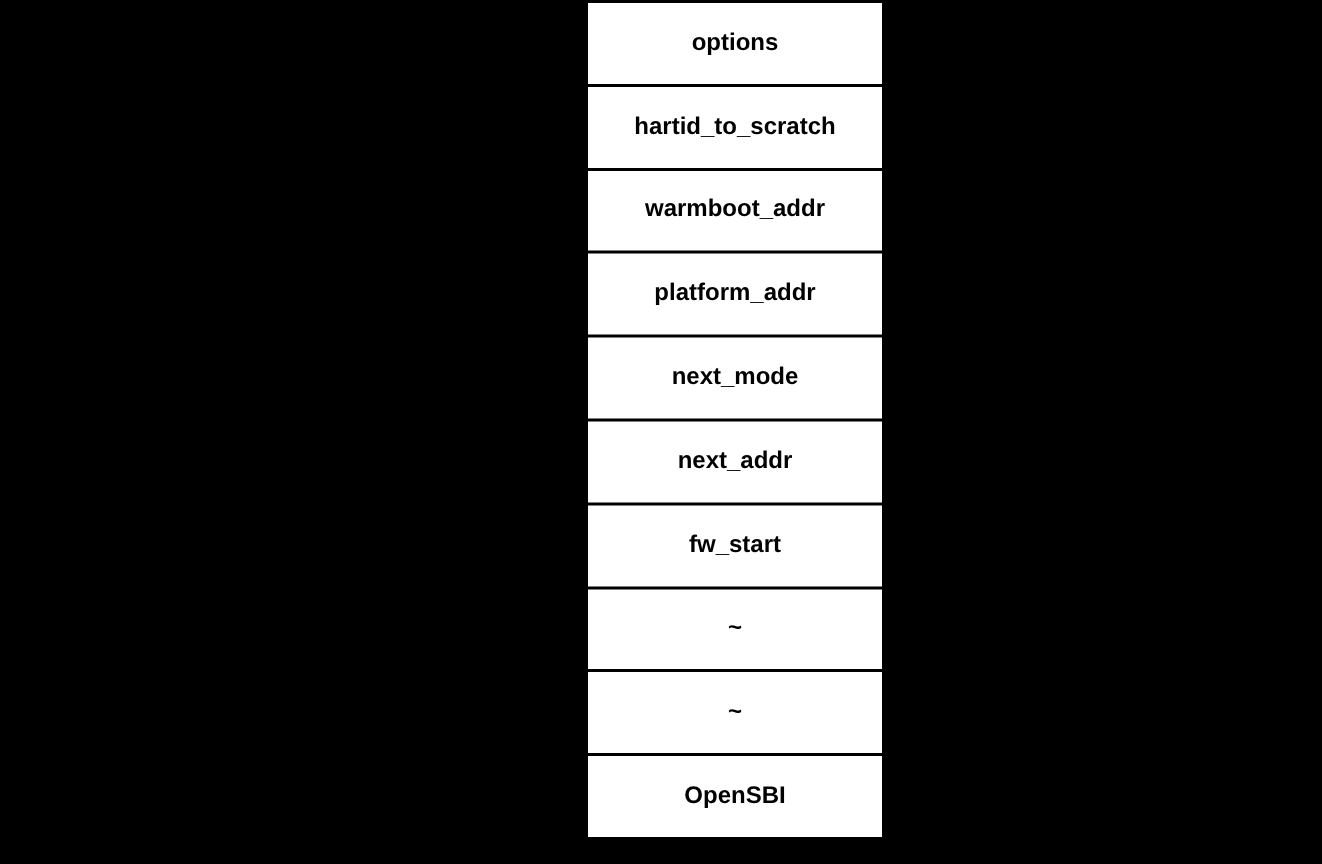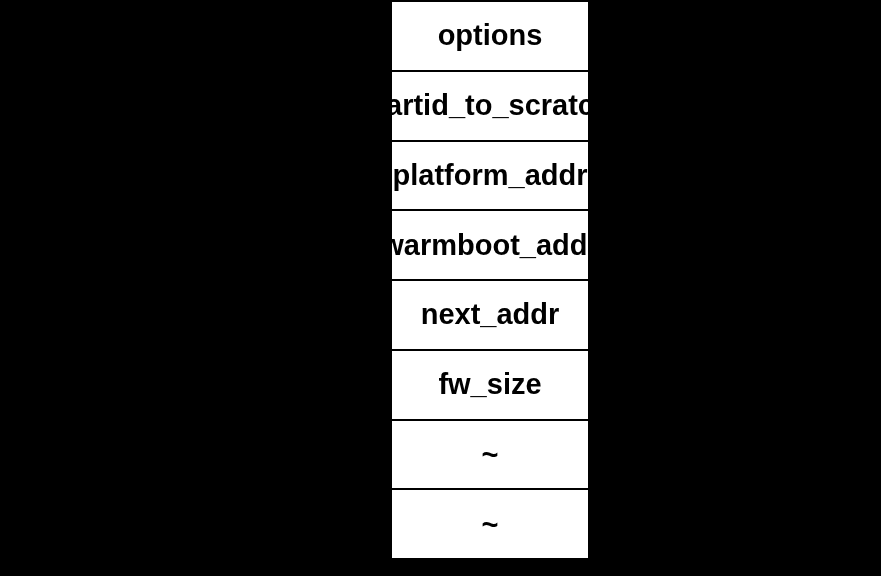--- a/index.html
+++ b/index.html
@@ -35,50 +35,56 @@
     align-items: center;
     justify-content: center;
     border-bottom: 2px solid #000000;
     overflow: visible;
   }
   .scratch-row:last-child {
     border-bottom: none;
   }
   .scratch-row .label {
     font-weight: bold;
-    font-size: 29px;
+    font-size: 16px;
     line-height: 1;
     color: #000000;
     white-space: nowrap;
     text-align: center;
   }
 </style>
 </head>
 <body>
 
 <div class="stage">
   <div class="scratch-table">
     <div class="scratch-row">
       <span class="label">options</span>
     </div>
     <div class="scratch-row">
       <span class="label">hartid_to_scratch</span>
     </div>
     <div class="scratch-row">
+      <span class="label">warmboot_addr</span>
+    </div>
+    <div class="scratch-row">
       <span class="label">platform_addr</span>
     </div>
     <div class="scratch-row">
-      <span class="label">warmboot_addr</span>
+      <span class="label">next_mode</span>
     </div>
     <div class="scratch-row">
       <span class="label">next_addr</span>
     </div>
     <div class="scratch-row">
-      <span class="label">fw_size</span>
+      <span class="label">fw_start</span>
     </div>
     <div class="scratch-row">
       <span class="label">~</span>
     </div>
     <div class="scratch-row">
       <span class="label">~</span>
     </div>
+    <div class="scratch-row">
+      <span class="label">OpenSBI</span>
+    </div>
   </div>
 </div>
 
 </body></html>

